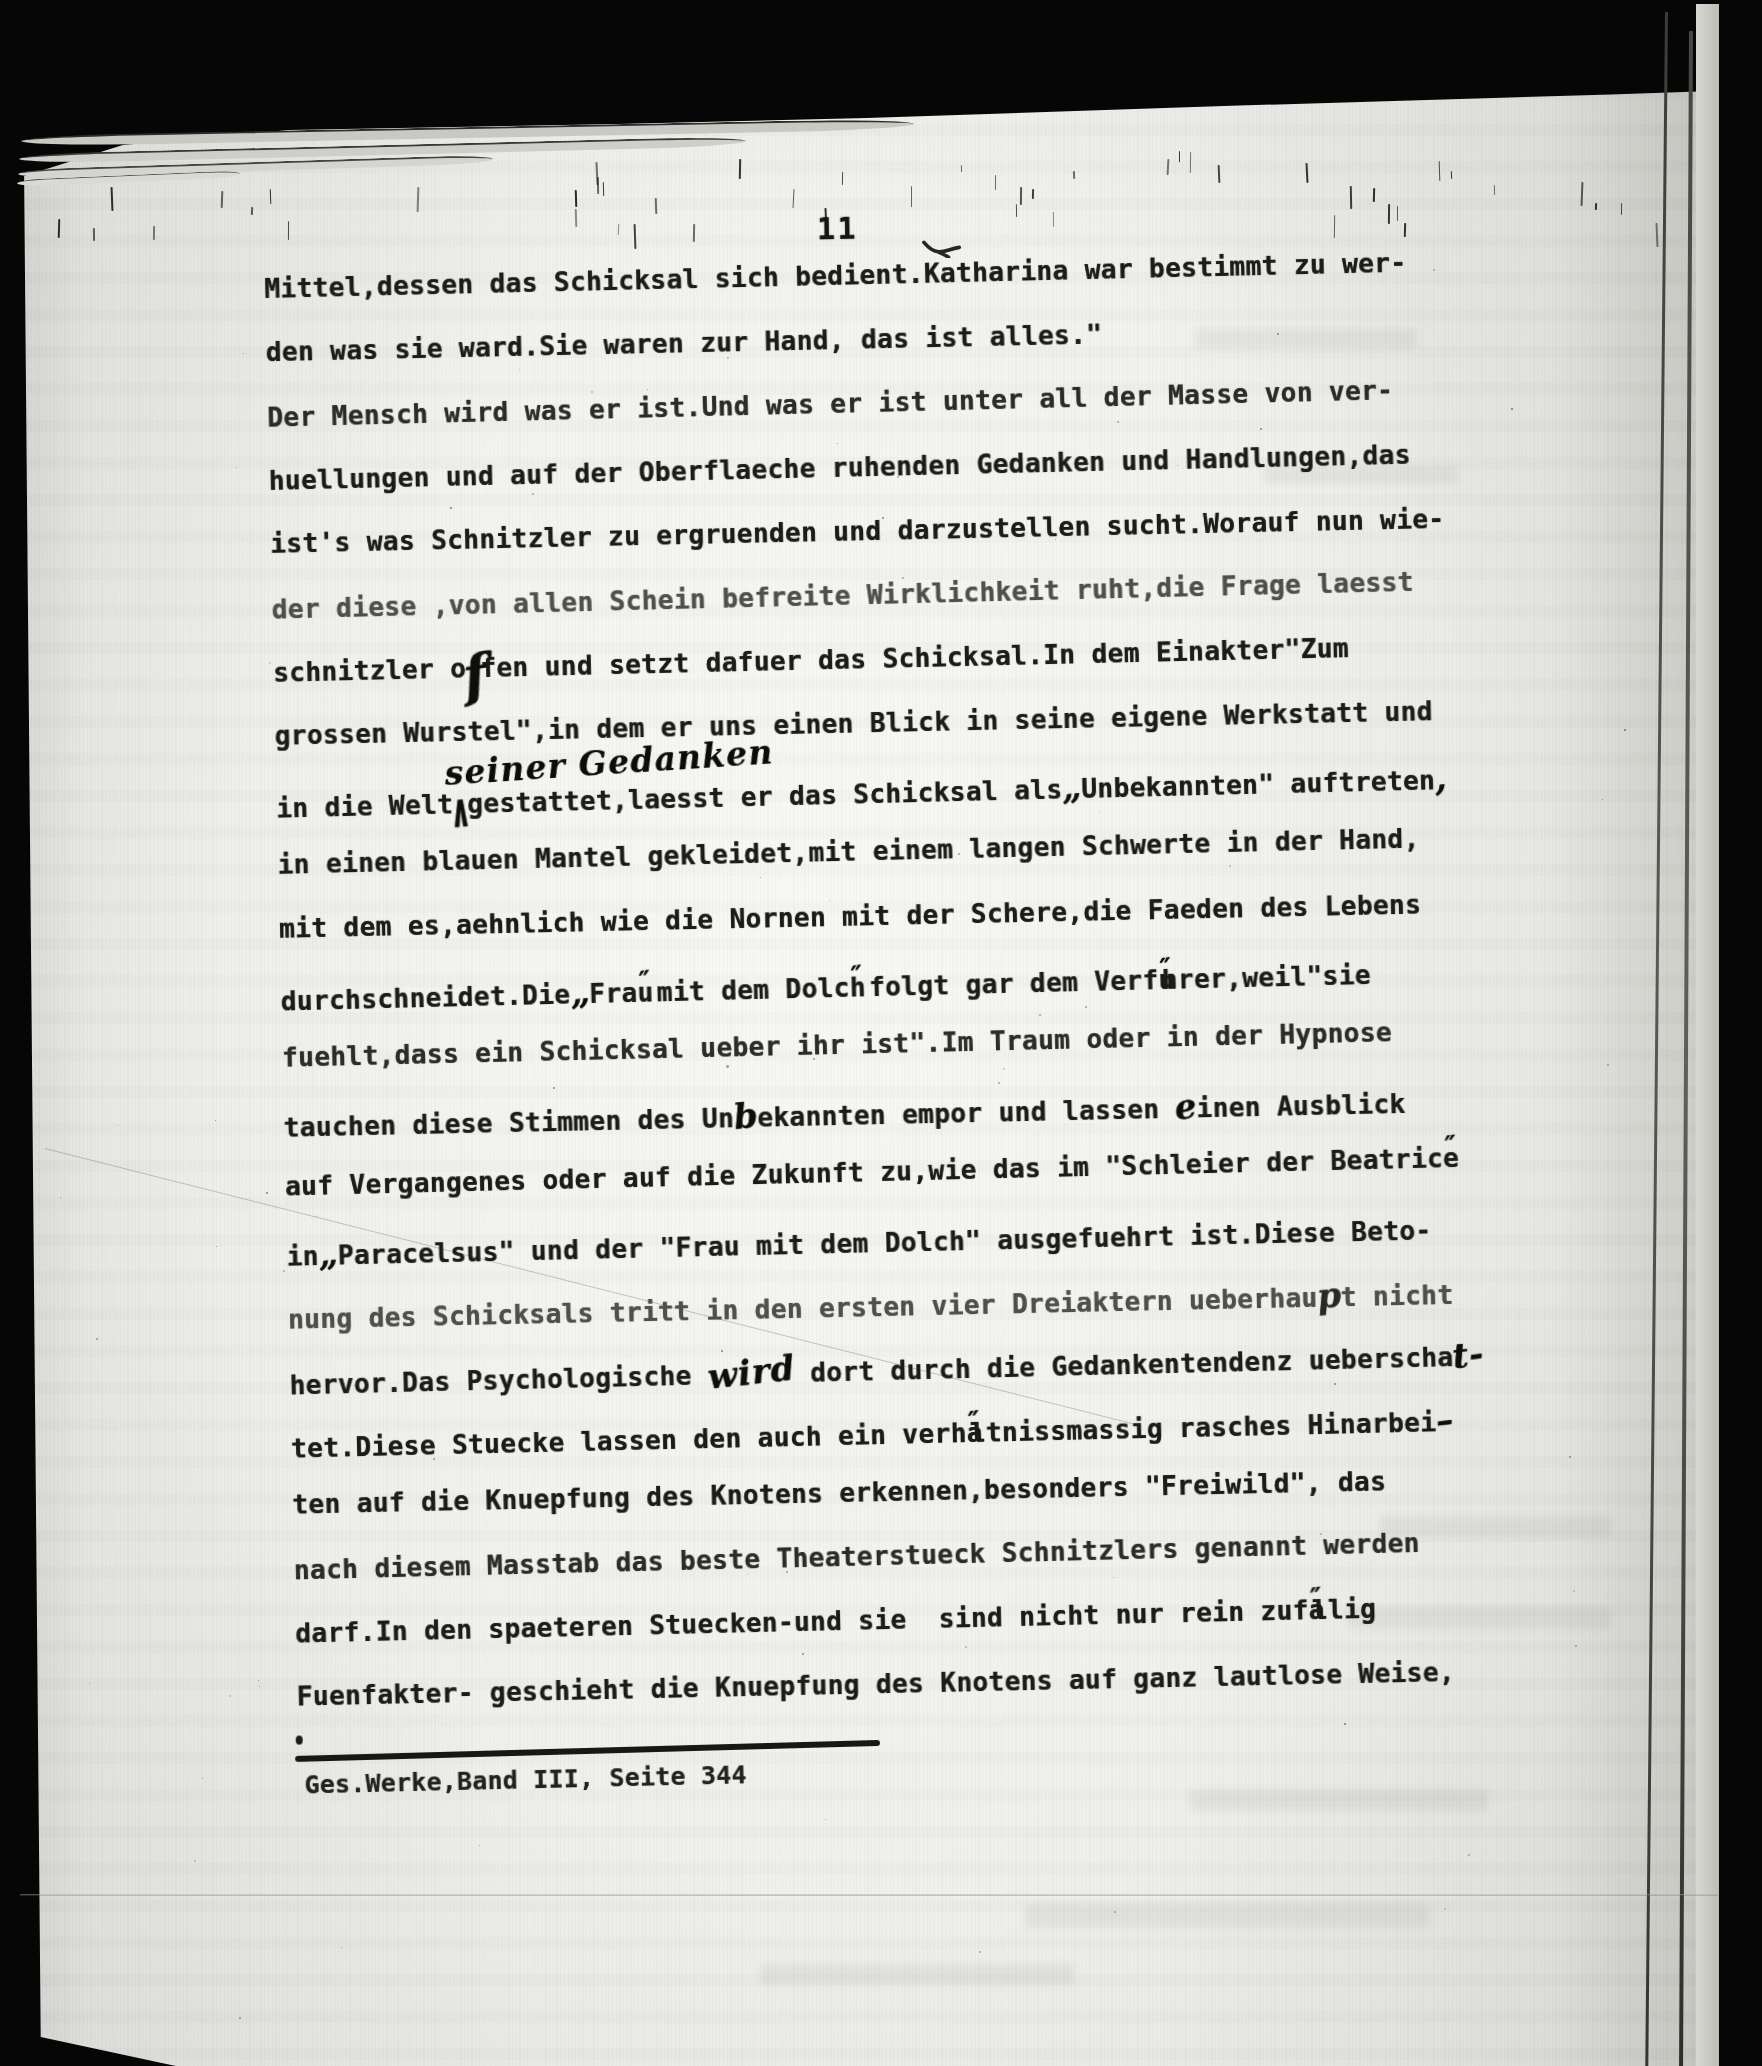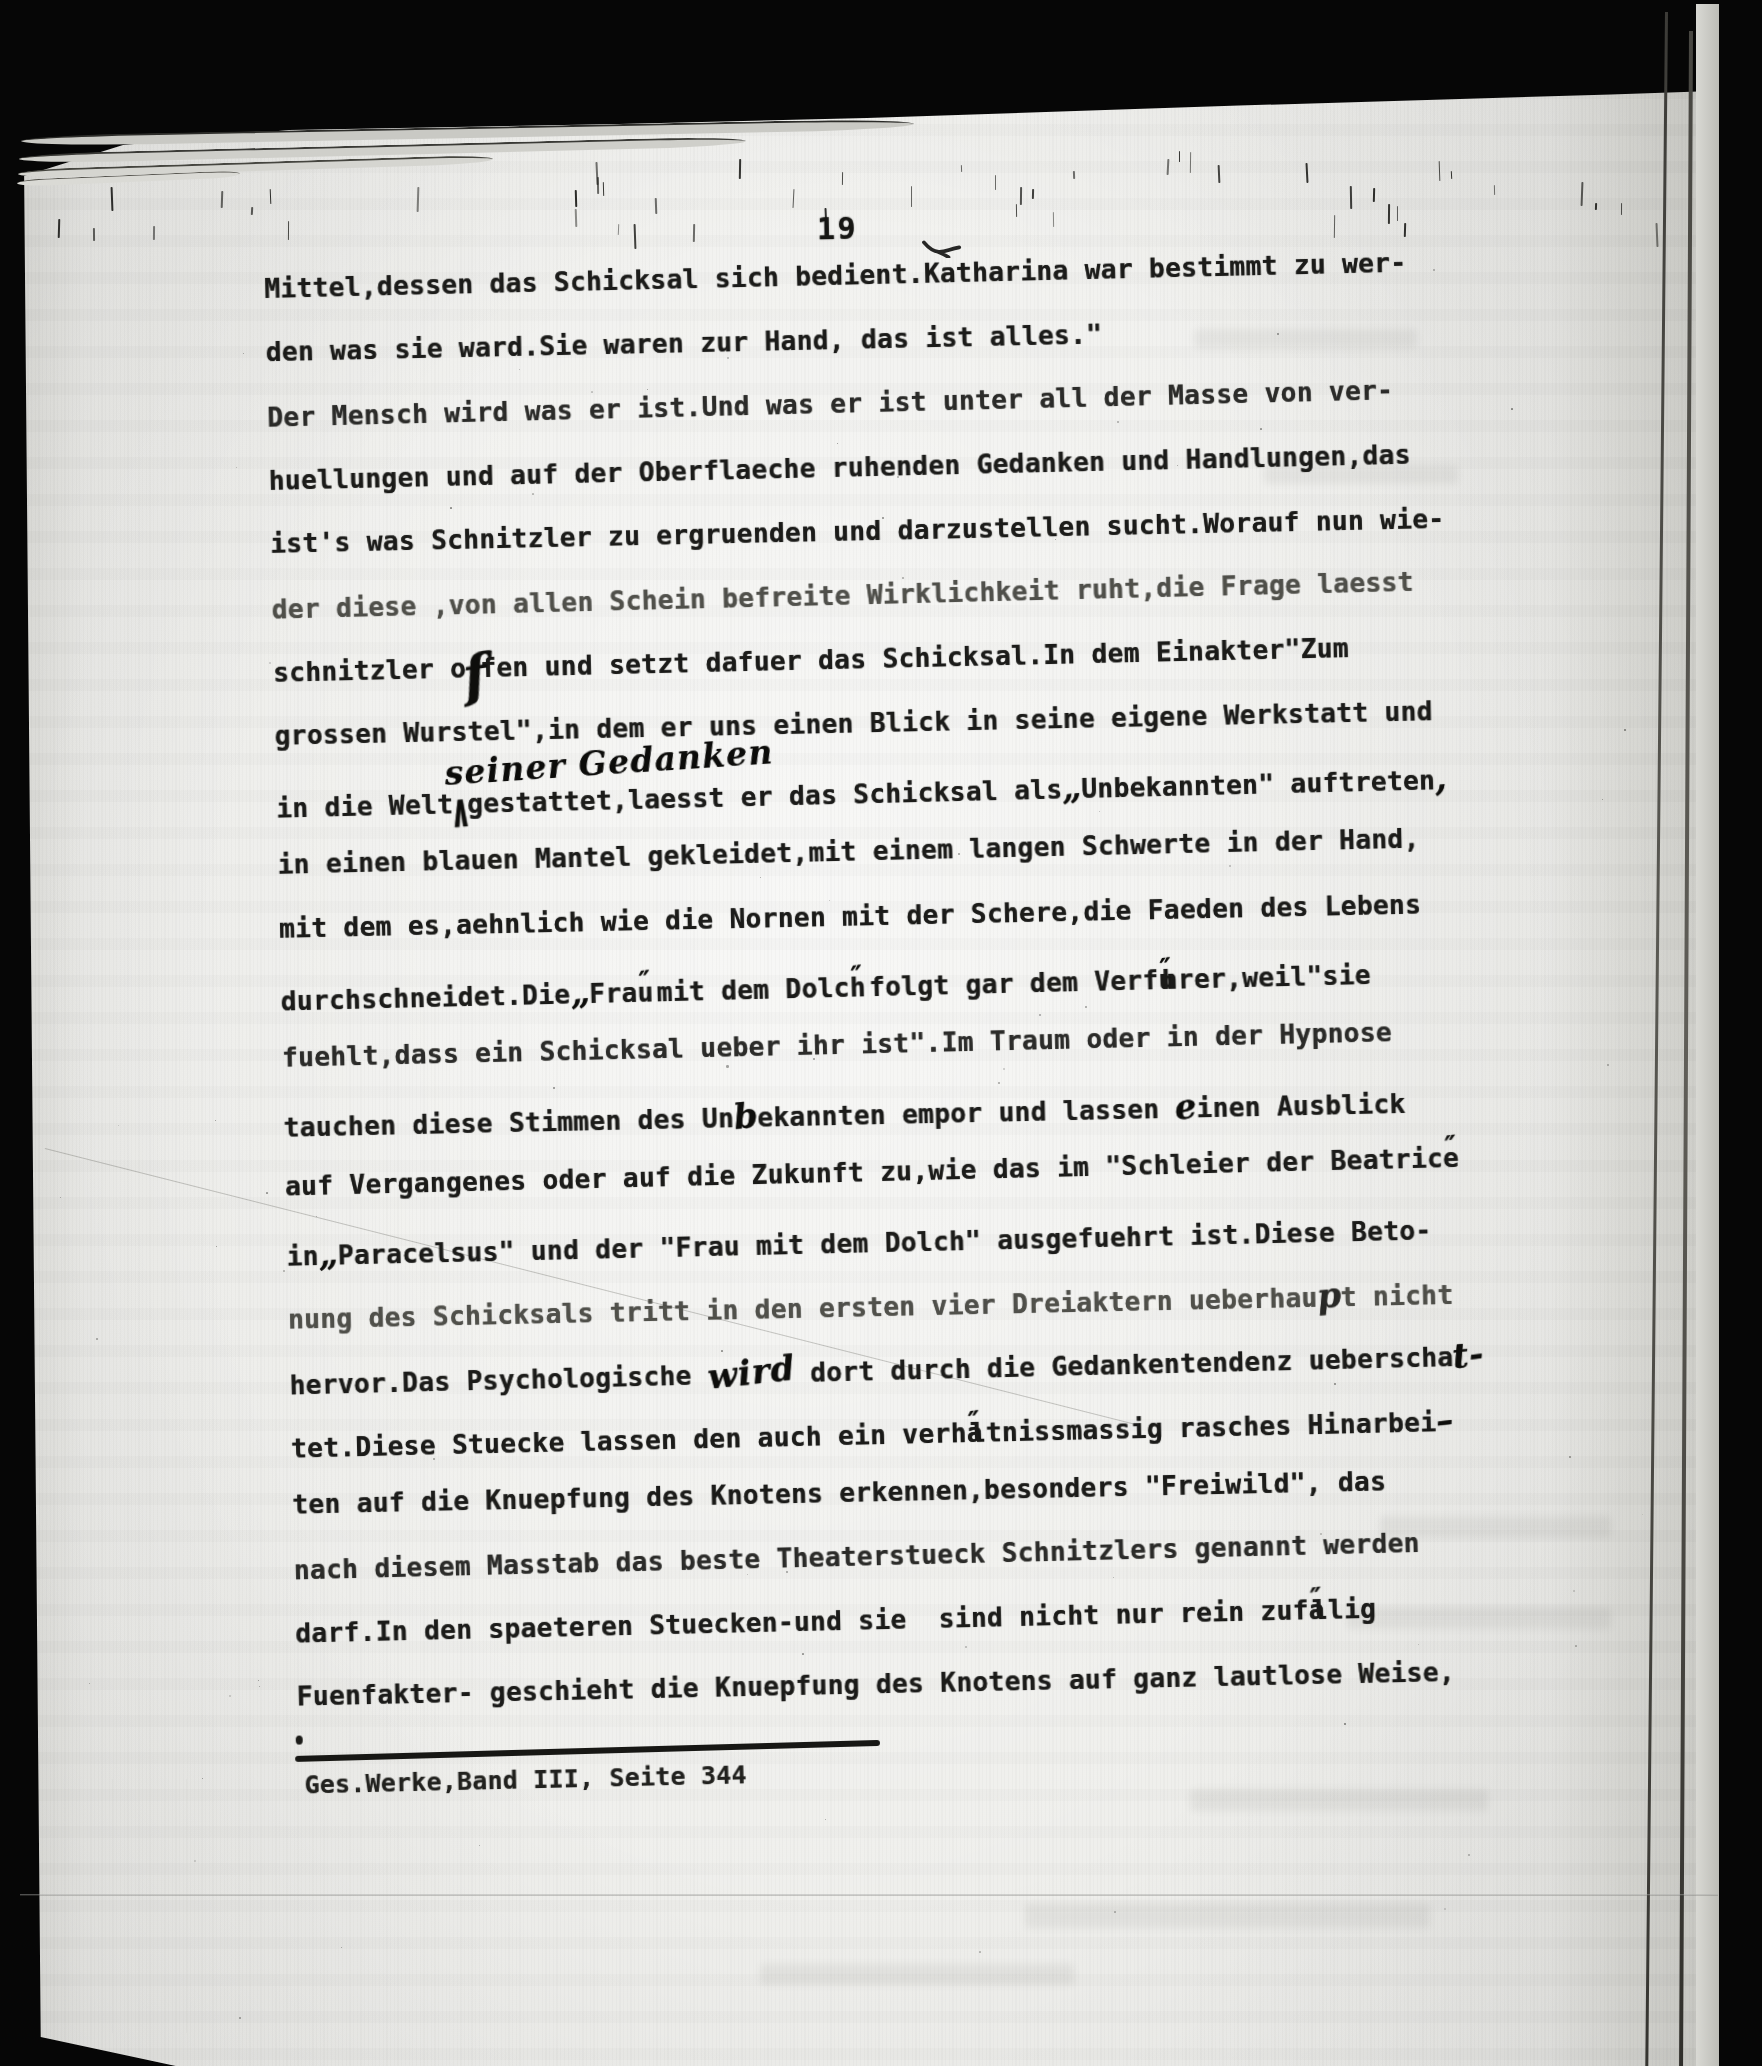--- a/index.html
+++ b/index.html
@@ -140,21 +140,21 @@
 <div class="stack stack-2"></div>
 <div class="stack stack-3"></div>
 <div class="stack stack-4"></div>
 
 <div class="edge-line edge-line-1"></div>
 <div class="edge-line edge-line-2"></div>
 
 <div class="crease"></div>
 <div class="scratch"></div>
 
-<div class="page-number">19</div>
+<div class="page-number">11</div>
 
 <svg class="check-mark" width="40" height="23" viewBox="0 0 96 56">
   <path d="M4 18 C14 30 26 40 40 41 C56 42 66 34 90 30 M38 41 C50 46 58 50 64 54" fill="none" stroke="#111110" stroke-width="9" stroke-linecap="round" opacity="0.9"></path>
 </svg>
 
 <div class="textblock">
   <div class="insertion">seiner Gedanken</div>
   <div class="footnote-rule"></div>
   <div class="footnote-dot"></div>
   <div class="footnote-text">Ges.Werke,Band III, Seite 344</div>

